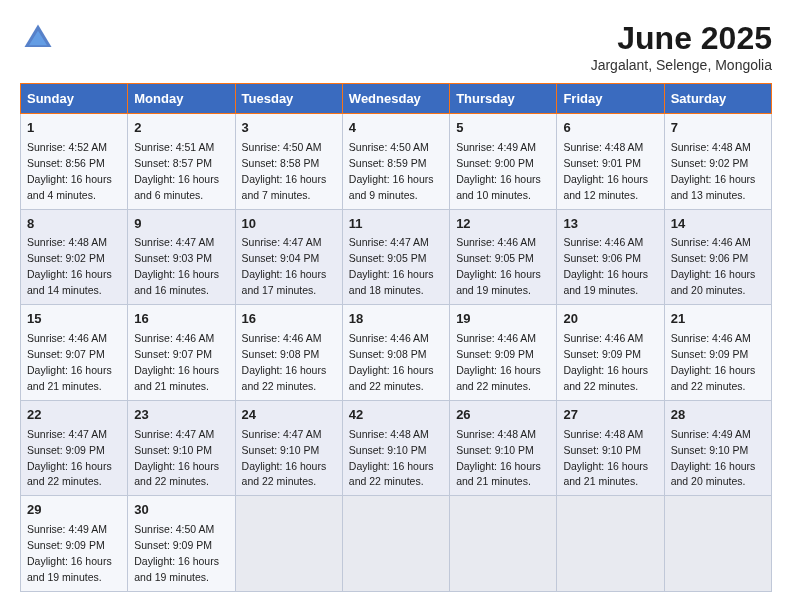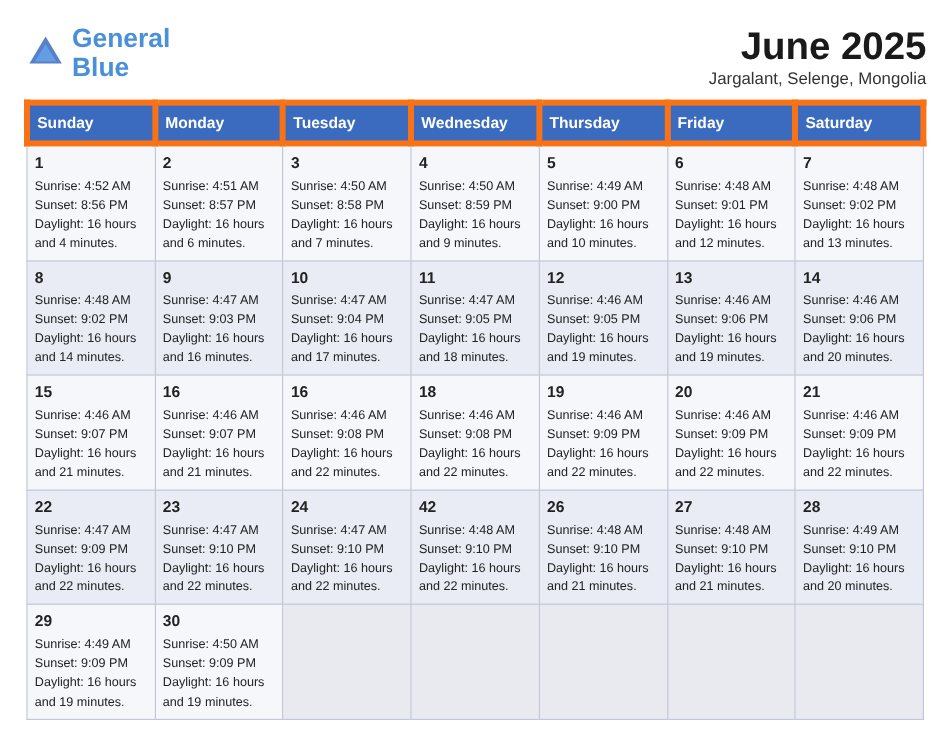--- a/index.html
+++ b/index.html
@@ -51,21 +51,21 @@
       border-collapse: collapse;
       font-size: 11px;
     }
     thead tr th {
       background-color: #3a6bbf;
       color: #fff;
       font-weight: bold;
       font-size: 13px;
       padding: 7px 6px;
       text-align: left;
-      border: 5px solid #f97316;
+      border: 1px solid #f97316;
     }
     tbody tr td {
       vertical-align: top;
       border: 1px solid #c0c8d8;
       padding: 5px 6px;
       width: 14.28%;
       min-height: 80px;
       background: #fff;
       color: #222;
       line-height: 1.45;
@@ -93,26 +93,20 @@
 </head>
 <body>
 
 <div class="header">
   <div class="logo">
     <svg class="logo-icon" viewBox="0 0 40 40">
 
       <polygon points="20,5 35,30 5,30" fill="#3a6bbf" opacity="0.85"></polygon>
       <polygon points="20,12 30,28 10,28" fill="#6aaaf0" opacity="0.7"></polygon>
     </svg>
-    <div>
-      <div class="logo-text">
-        <span>General</span><br>
-        <span style="color:#4a90d9;">Blue</span>
-      </div>
-    </div>
   </div>
   <div class="title-block">
     <div class="month-title">June 2025</div>
     <div class="subtitle">Jargalant, Selenge, Mongolia</div>
   </div>
 </div>
 
 <table>
   <thead>
     <tr>

